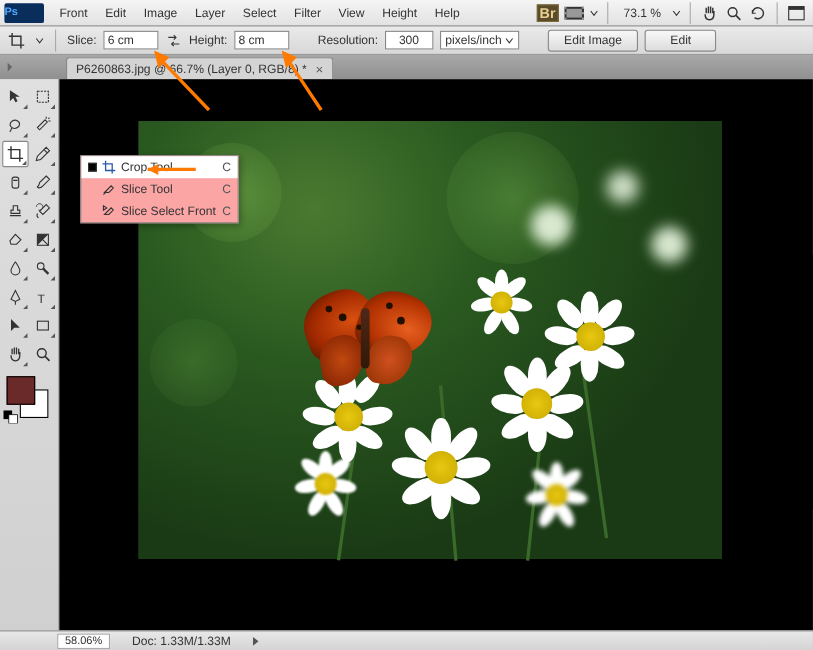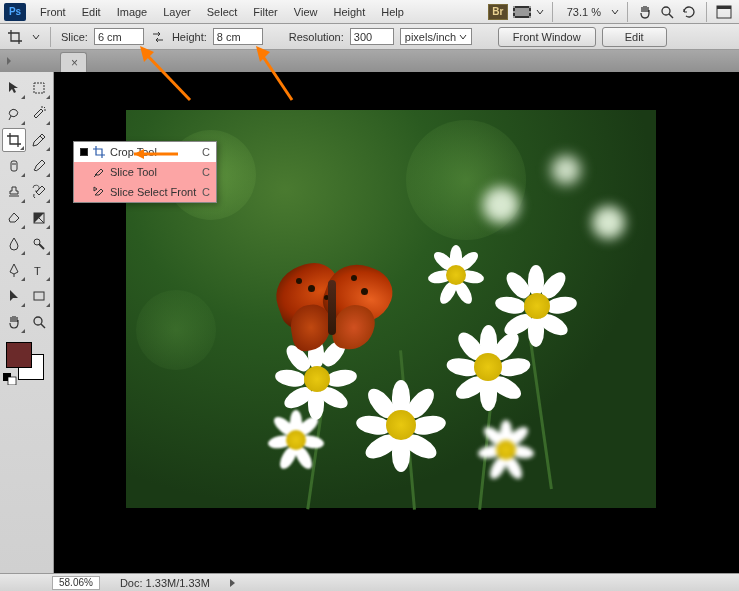--- a/index.html
+++ b/index.html
@@ -1,22 +1,22 @@
 <!DOCTYPE html>
 <html><head>
 <meta charset="utf-8">
 <style>
 *{box-sizing:border-box;margin:0;padding:0;font-family:"Segoe UI",Tahoma,sans-serif;font-size:11px;color:#333;user-select:none}
 body{width:739px;height:591px;background:#c7c7c7;overflow:hidden;position:relative}
 .menubar{height:24px;background:linear-gradient(#f5f5f5,#e2e2e2);display:flex;align-items:center;border-bottom:1px solid #9a9a9a;position:relative}
-.ps-logo{width:22px;height:18px;margin:0 6px 0 4px;background:#0a2e5c;border-radius:2px;color:#4fa8ff;font-weight:bold;text-align:center;line-height:18px;font-size:10px}
+.ps-logo{width:36px;height:18px;margin:0 6px 0 4px;background:#0a2e5c;border-radius:2px;color:#4fa8ff;font-weight:bold;line-height:18px;font-size:10px}
 .menu-item{padding:4px 8px;cursor:default}
 .menu-spacer{flex:1}
 .menu-right{display:flex;align-items:center;gap:4px;padding-right:6px}
-.br-icon{width:20px;height:16px;border:1px solid #7a6b3a;background:#5a4a2a;color:#e8d090;font-size:10px;font-weight:bold;text-align:center;line-height:14px}
+.br-icon{width:20px;height:16px;border:1px solid #7a6b3a;background:#5a4a2a;color:#e8d090;font-size:13px;font-weight:bold;text-align:center;line-height:14px}
 .film-icon{width:20px;height:16px;display:flex;align-items:center;justify-content:center}
 .zoom-pct{margin:0 6px;font-size:11px}
 .tool-icon{width:18px;height:18px;display:flex;align-items:center;justify-content:center}
 .sep{width:1px;height:20px;background:#aaa;margin:0 4px}
 
 .optbar{height:26px;background:linear-gradient(#eaeaea,#d8d8d8);border-bottom:1px solid #9a9a9a;display:flex;align-items:center;padding:0 6px;gap:6px}
 .crop-sm{width:18px;height:18px;display:flex;align-items:center;justify-content:center}
 .dd{width:8px;height:8px;margin-left:2px}
 .lbl{font-size:11px}
 .tinput{width:50px;height:17px;border:1px solid #888;background:#fff;padding:0 3px;font-size:11px}
@@ -146,34 +146,35 @@
   <input class="tinput" value="6 cm" style="">
   <div class="swap-icon">
       <svg width="14" height="14">
         <path d="M2 4 L9 4 M7 2 L9 4 L7 6 M12 10 L5 10 M7 8 L5 10 L7 12" stroke="#333" fill="none"></path>
       </svg>
     </div>
   <span class="lbl">Height:</span>
   <input class="tinput" value="8 cm" style="">
   <span style="width:14px"></span>
   <span class="lbl">Resolution:</span>
-  <input class="tinput" style="width: 44px;" value="300">
+  <input class="tinput" style="width: 44px; text-align: center;" value="300">
   <div class="unit-sel">
     <span>pixels/inch</span>
     <svg width="8" height="8">
         <path d="M1 2 L4 6 L7 2" stroke="#333" fill="none"></path>
       </svg>
   </div>
   <span style="width:14px"></span>
-  <button class="btn">Front Window</button>
+  <button class="btn">Edit Image</button>
   <button class="btn" style="padding:0 22px">Edit</button>
 </div>
 
 <div class="tabbar">
   <div class="tab">
+    <span>P6260863.jpg @ 66.7% (Layer 0, RGB/8) *</span>
     <span class="tab-x">×</span>
   </div>
 </div>
 <div class="tab-handle">
     <svg width="8" height="14">
       <path d="M2 3 L6 7 L2 11 M2 3 L2 11" fill="#666"></path>
     </svg>
   </div>
 
 <div class="workspace">

